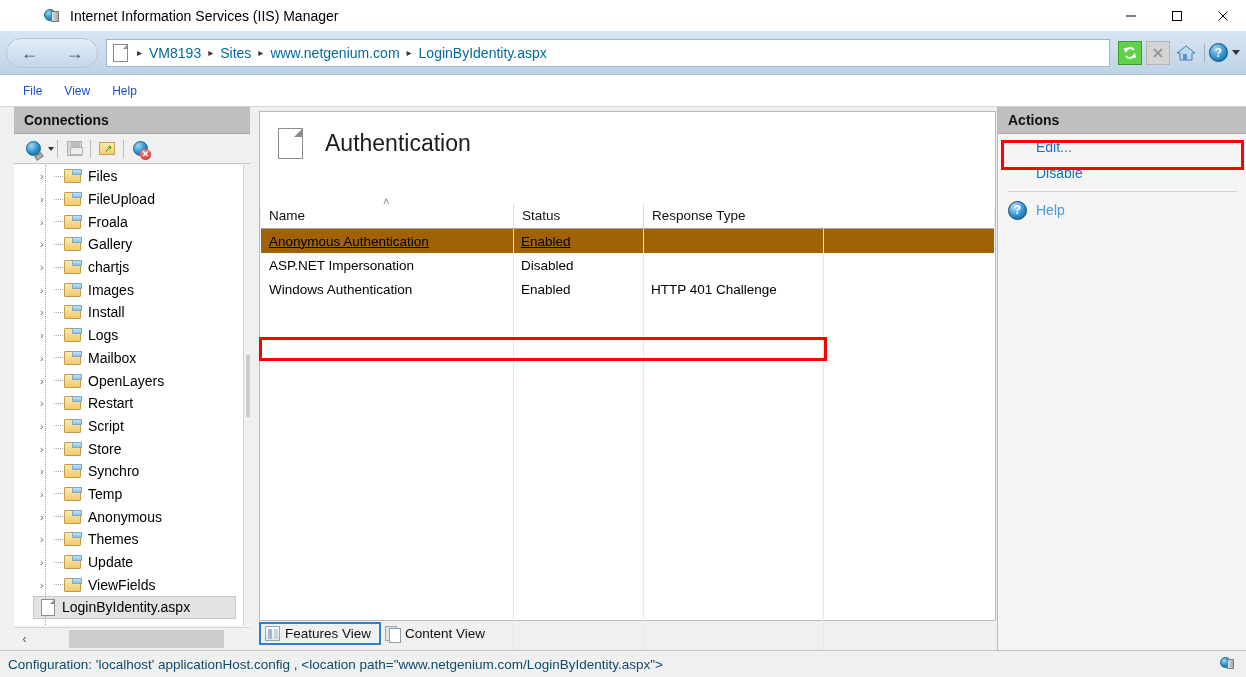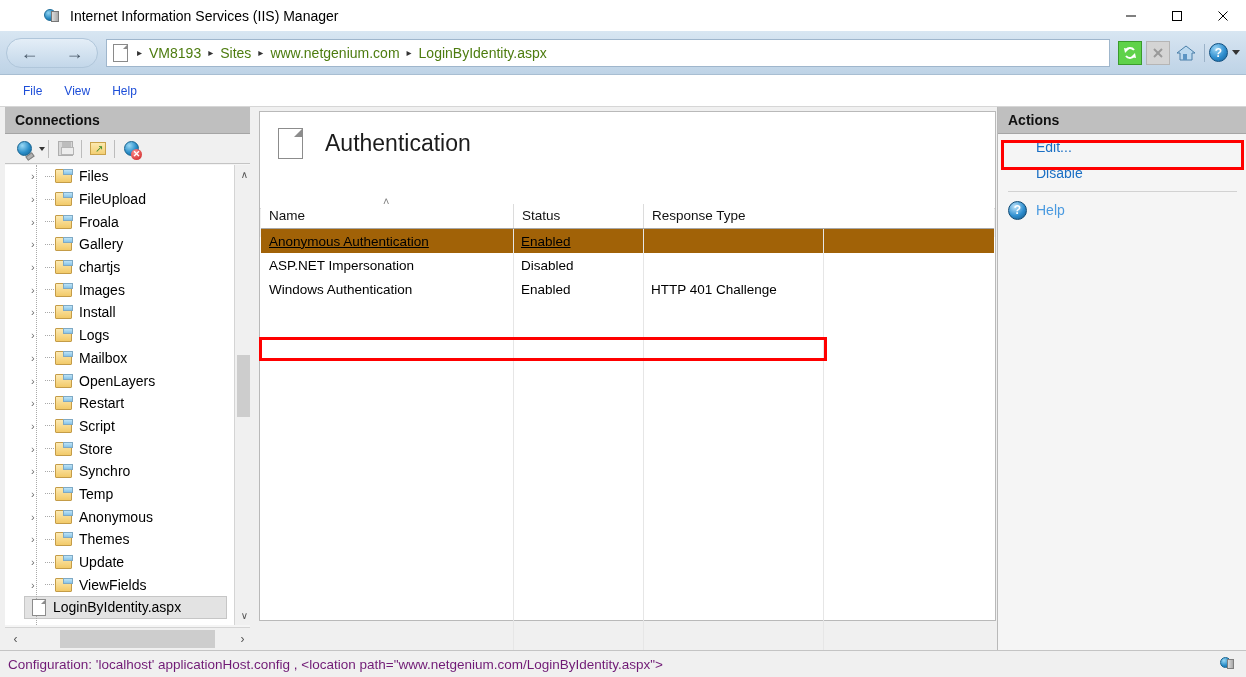--- a/index.html
+++ b/index.html
@@ -58,21 +58,21 @@
   }
   .crumb-pageicon {
     width: 15px; height: 18px; background: #fff; border: 1px solid #8a8a8a;
     position: relative; margin-right: 2px; flex: 0 0 auto;
   }
   .crumb-pageicon:after {
     content: ""; position: absolute; right: -1px; top: -1px;
     border-width: 0 0 5px 5px; border-style: solid; border-color: transparent transparent #8a8a8a transparent;
   }
   .crumb-sep { color: #333; font-size: 10px; margin: 0 7px; flex: 0 0 auto; }
-  .crumb-item { color: #4d7c0f; white-space: nowrap; flex: 0 0 auto; }
+  .crumb-item { color: #0369a1; white-space: nowrap; flex: 0 0 auto; }
   .addr-tools { display: flex; align-items: center; margin-right: 6px; flex: 0 0 auto; }
   .tool-btn {
     width: 24px; height: 24px; margin: 0 2px; position: relative;
     display: flex; align-items: center; justify-content: center;
   }
   .tb-refresh { background: #5fd24a; border: 1px solid #3a9b2c; }
   .tb-stop { background: #d4d4d4; border: 1px solid #b5b5b5; }
   .tb-home { background: transparent; }
   .tool-sep { width: 1px; height: 18px; background: #9bb2c8; margin: 0 4px; }
   .helpcircle {
@@ -86,21 +86,21 @@
   
   .menubar {
     position: absolute; left: 0; top: 75px; width: 1246px; height: 32px;
     background: #ffffff; border-bottom: 1px solid #d6d6d6;
     display: flex; align-items: center; padding-left: 12px;
   }
   .menu-item { padding: 4px 11px; font-size: 12px; color: #1d4ed8; }
 
   
   .conn-pane {
-    position: absolute; left: 5px; top: 107px; width: 249px; height: 543px;
+    position: absolute; left: 14px; top: 107px; width: 249px; height: 543px;
     background: #f5f5f5; border-right: 1px solid #b9b9b9;
   }
   .pane-header {
     height: 27px; background: #bfbfbf; border-bottom: 1px solid #a5a5a5;
     display: flex; align-items: center; padding-left: 10px;
     font-weight: bold; font-size: 14px; color: #111;
   }
   .conn-toolbar {
     height: 30px; background: #f0f0f0; border-bottom: 1px solid #c4c4c4;
     display: flex; align-items: center; padding-left: 6px;
@@ -221,21 +221,21 @@
     width: 19px; height: 19px; border-radius: 50%; margin-right: 9px; flex: 0 0 auto;
     background: radial-gradient(circle at 35% 28%, #bfe4fa 0%, #2f8fd0 55%, #11527f 100%);
     border: 1px solid #0e4a75; color: #fff; font-size: 12px; font-weight: bold;
     display: flex; align-items: center; justify-content: center;
   }
 
   
   .statusbar {
     position: absolute; left: 0; bottom: 0; width: 1246px; height: 27px;
     background: #f0f0f0; border-top: 1px solid #c4c4c4;
-    display: flex; align-items: center; padding-left: 8px; font-size: 13.5px; color: #701a75;
+    display: flex; align-items: center; padding-left: 8px; font-size: 13.5px; color: #0c4a6e;
   }
   .status-right { position: absolute; right: 8px; top: 5px; width: 18px; height: 16px; }
   .sr-globe { position: absolute; left: 0; top: 1px; width: 11px; height: 11px; border-radius: 50%;
     background: radial-gradient(circle at 33% 28%, #9ad9f5 0%, #2b8ec9 55%, #14618f 100%); border: 1px solid #15628f; }
   .sr-srv { position: absolute; left: 7px; top: 3px; width: 7px; height: 10px; background: linear-gradient(to right,#dcdcdc,#a8a8a8); border: 1px solid #7e7e7e; }
 </style>
 </head>
 <body>
 
 <div class="app">
@@ -521,20 +521,30 @@
                 <div class="td col-status">Enabled</div>
                 <div class="td col-resp">HTTP 401 Challenge</div>
               </div>
             </div>
         </div>
       </div>
 
       <div class="redbox" style="left:-1px; top:225px; width:568px; height:24px;"></div>
     </div>
 
+    <div class="viewtabs">
+      <div class="viewtab active">
+        <span class="vt-ic1"></span>
+        <span>Features View</span>
+      </div>
+      <div class="viewtab">
+        <span class="vt-ic2"></span>
+        <span>Content View</span>
+      </div>
+    </div>
   </div>
 
   <div class="actions-pane">
     <div class="pane-header">Actions</div>
     <div class="act-list">
       <div class="act-item">Edit...</div>
       <div class="act-item">Disable</div>
       <div class="act-divider"></div>
       <div class="act-help">
         <span class="help-ic">?</span>

